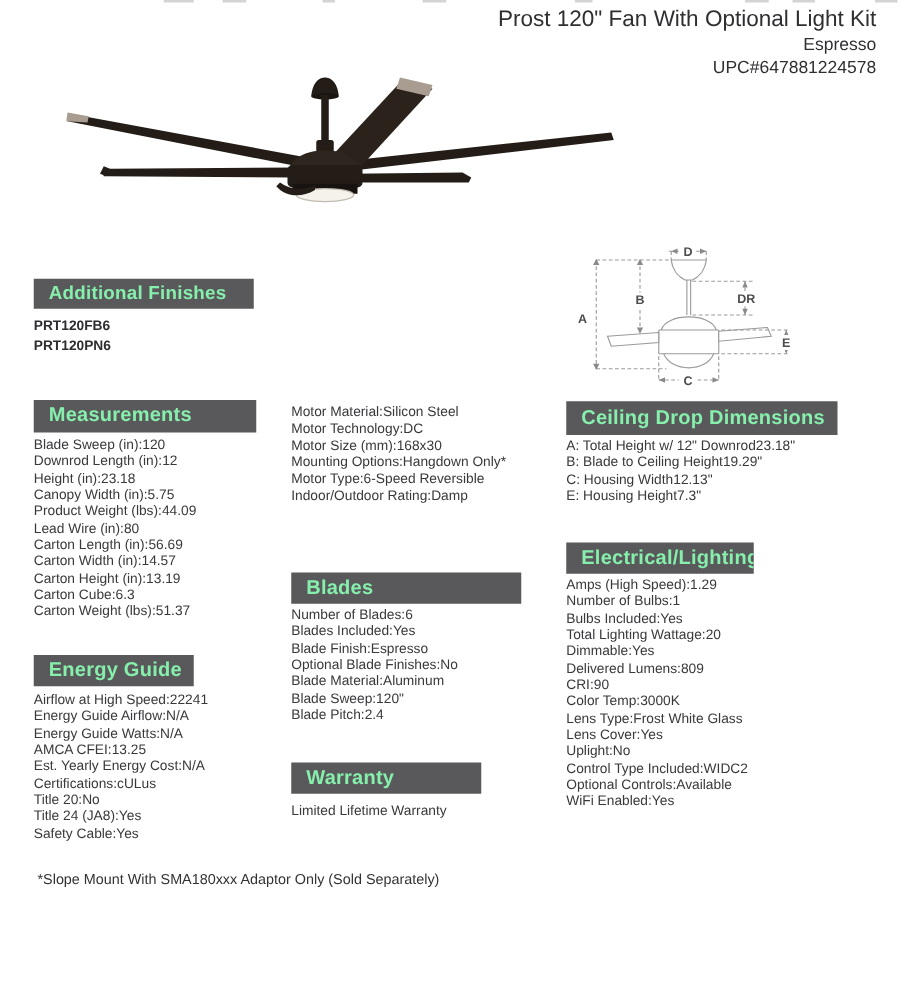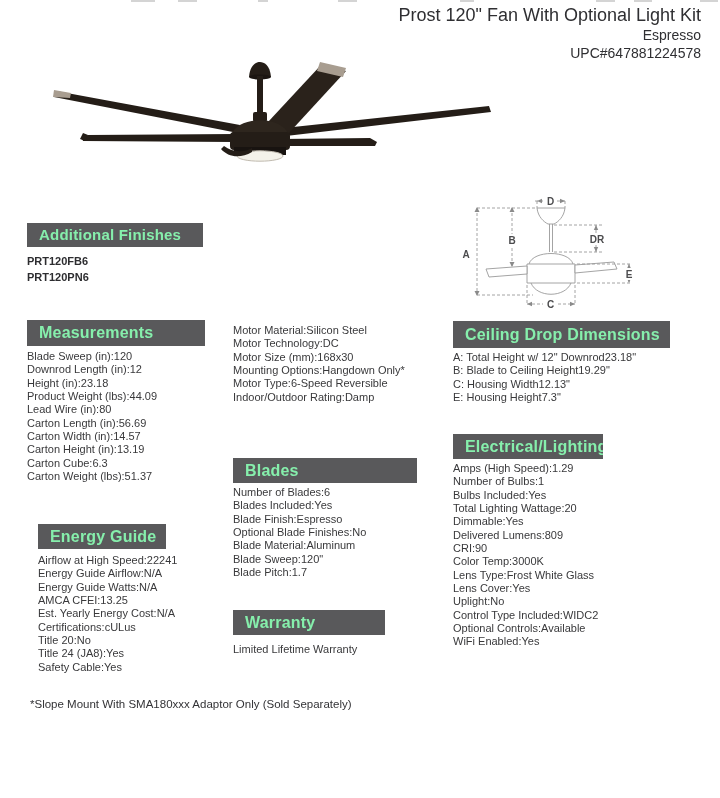--- a/index.html
+++ b/index.html
@@ -153,20 +153,24 @@
         <div class="spec-row">
           <span class="lbl">Downrod Length (in):</span>
           <span class="val">12</span>
         </div>
 
         <div class="spec-row">
           <span class="lbl">Height (in):</span>
           <span class="val">23.18</span>
         </div>
 
+        <div class="spec-row">
+          <span class="lbl">Canopy Width (in):</span>
+          <span class="val">5.75</span>
+        </div>
 
         <div class="spec-row">
           <span class="lbl">Product Weight (lbs):</span>
           <span class="val">44.09</span>
         </div>
 
         <div class="spec-row">
           <span class="lbl">Lead Wire (in):</span>
           <span class="val">80</span>
         </div>
@@ -191,21 +195,21 @@
           <span class="val">6.3</span>
         </div>
 
         <div class="spec-row">
           <span class="lbl">Carton Weight (lbs):</span>
           <span class="val">51.37</span>
         </div>
       </div>
   </section>
 
-  <section class="spec-section" style="left:38px;top:524px;width:178px">
+  <section class="spec-section" style="left:27px;top:524px;width:178px">
     <div class="sec-bar" style="width:128px;height:25px;line-height:25px">Energy Guide</div>
     <div class="rows" style="margin-top:5px">
 
         <div class="spec-row">
           <span class="lbl">Airflow at High Speed:</span>
           <span class="val">22241</span>
         </div>
 
         <div class="spec-row">
           <span class="lbl">Energy Guide Airflow:</span>
@@ -313,21 +317,21 @@
           <span class="val">Aluminum</span>
         </div>
 
         <div class="spec-row">
           <span class="lbl">Blade Sweep:</span>
           <span class="val">120"</span>
         </div>
 
         <div class="spec-row">
           <span class="lbl">Blade Pitch:</span>
-          <span class="val">1.7</span>
+          <span class="val">2.4</span>
         </div>
       </div>
   </section>
 
   <section class="spec-section" style="left:233px;top:610px;width:184px">
     <div class="sec-bar" style="width:152px;height:25px;line-height:25px">Warranty</div>
     <div class="warranty-text">Limited Lifetime Warranty</div>
   </section>
 
   <section class="spec-section" style="left:453px;top:321px;width:217px">

